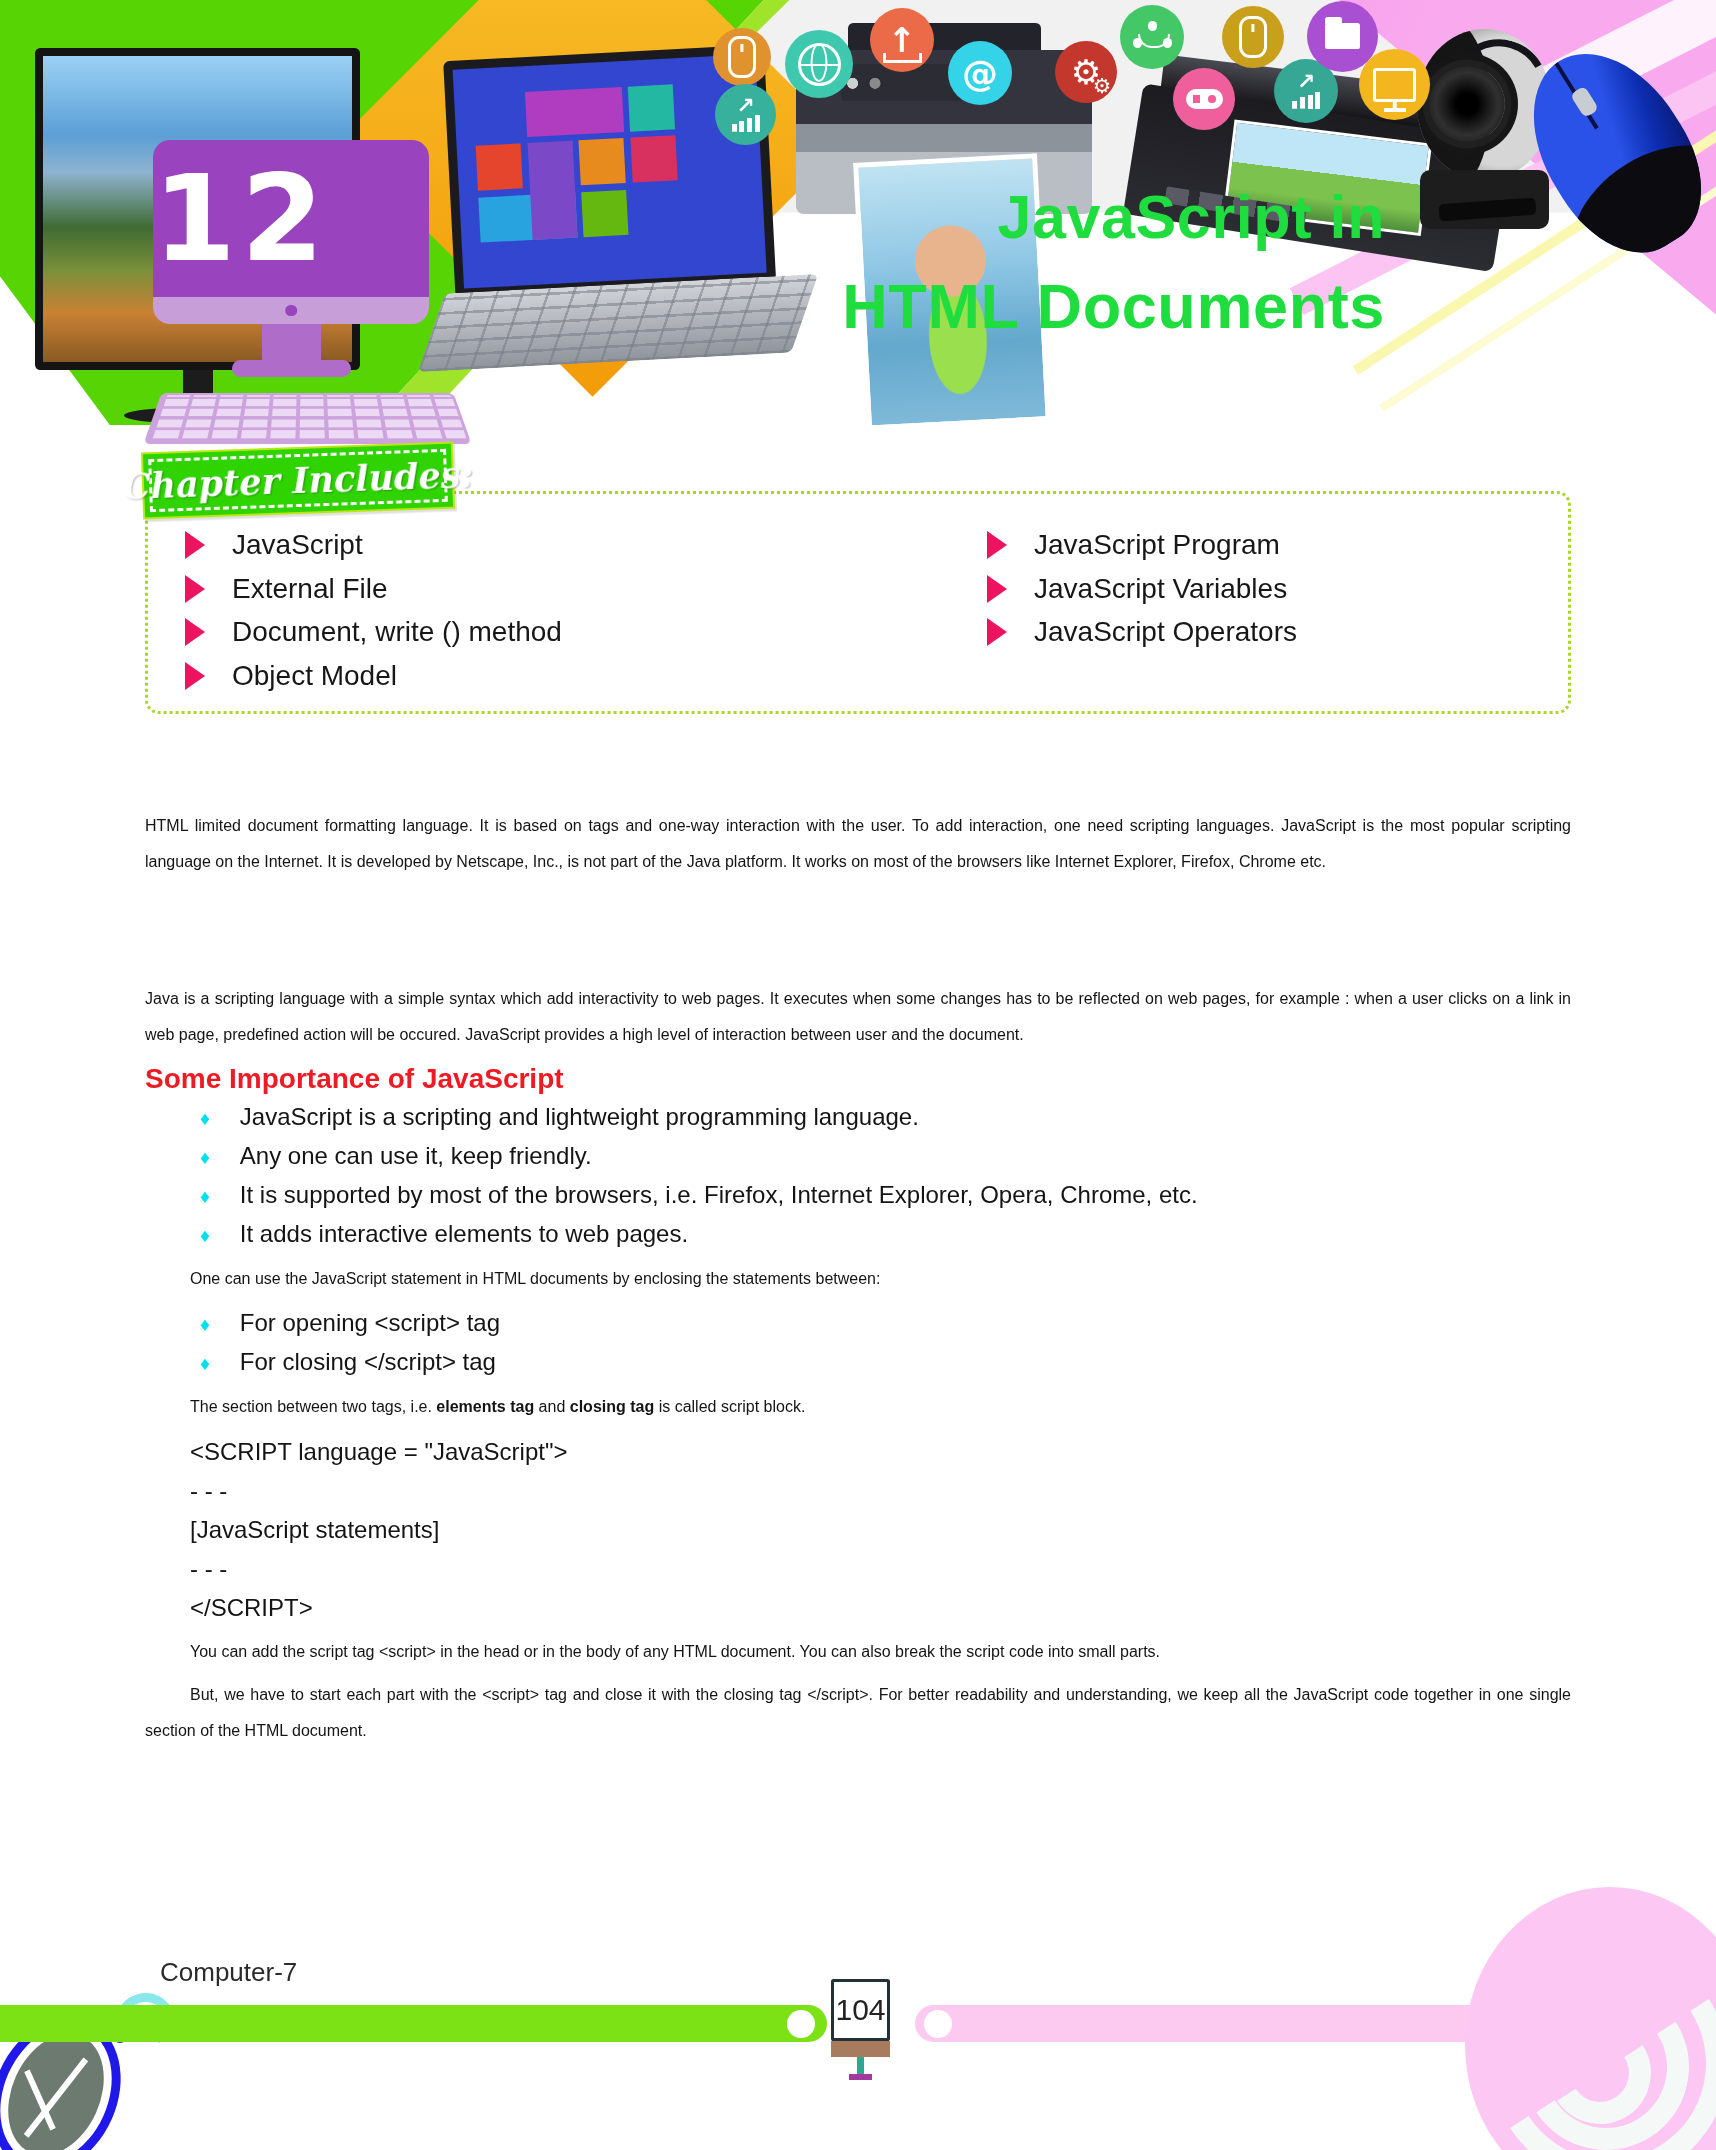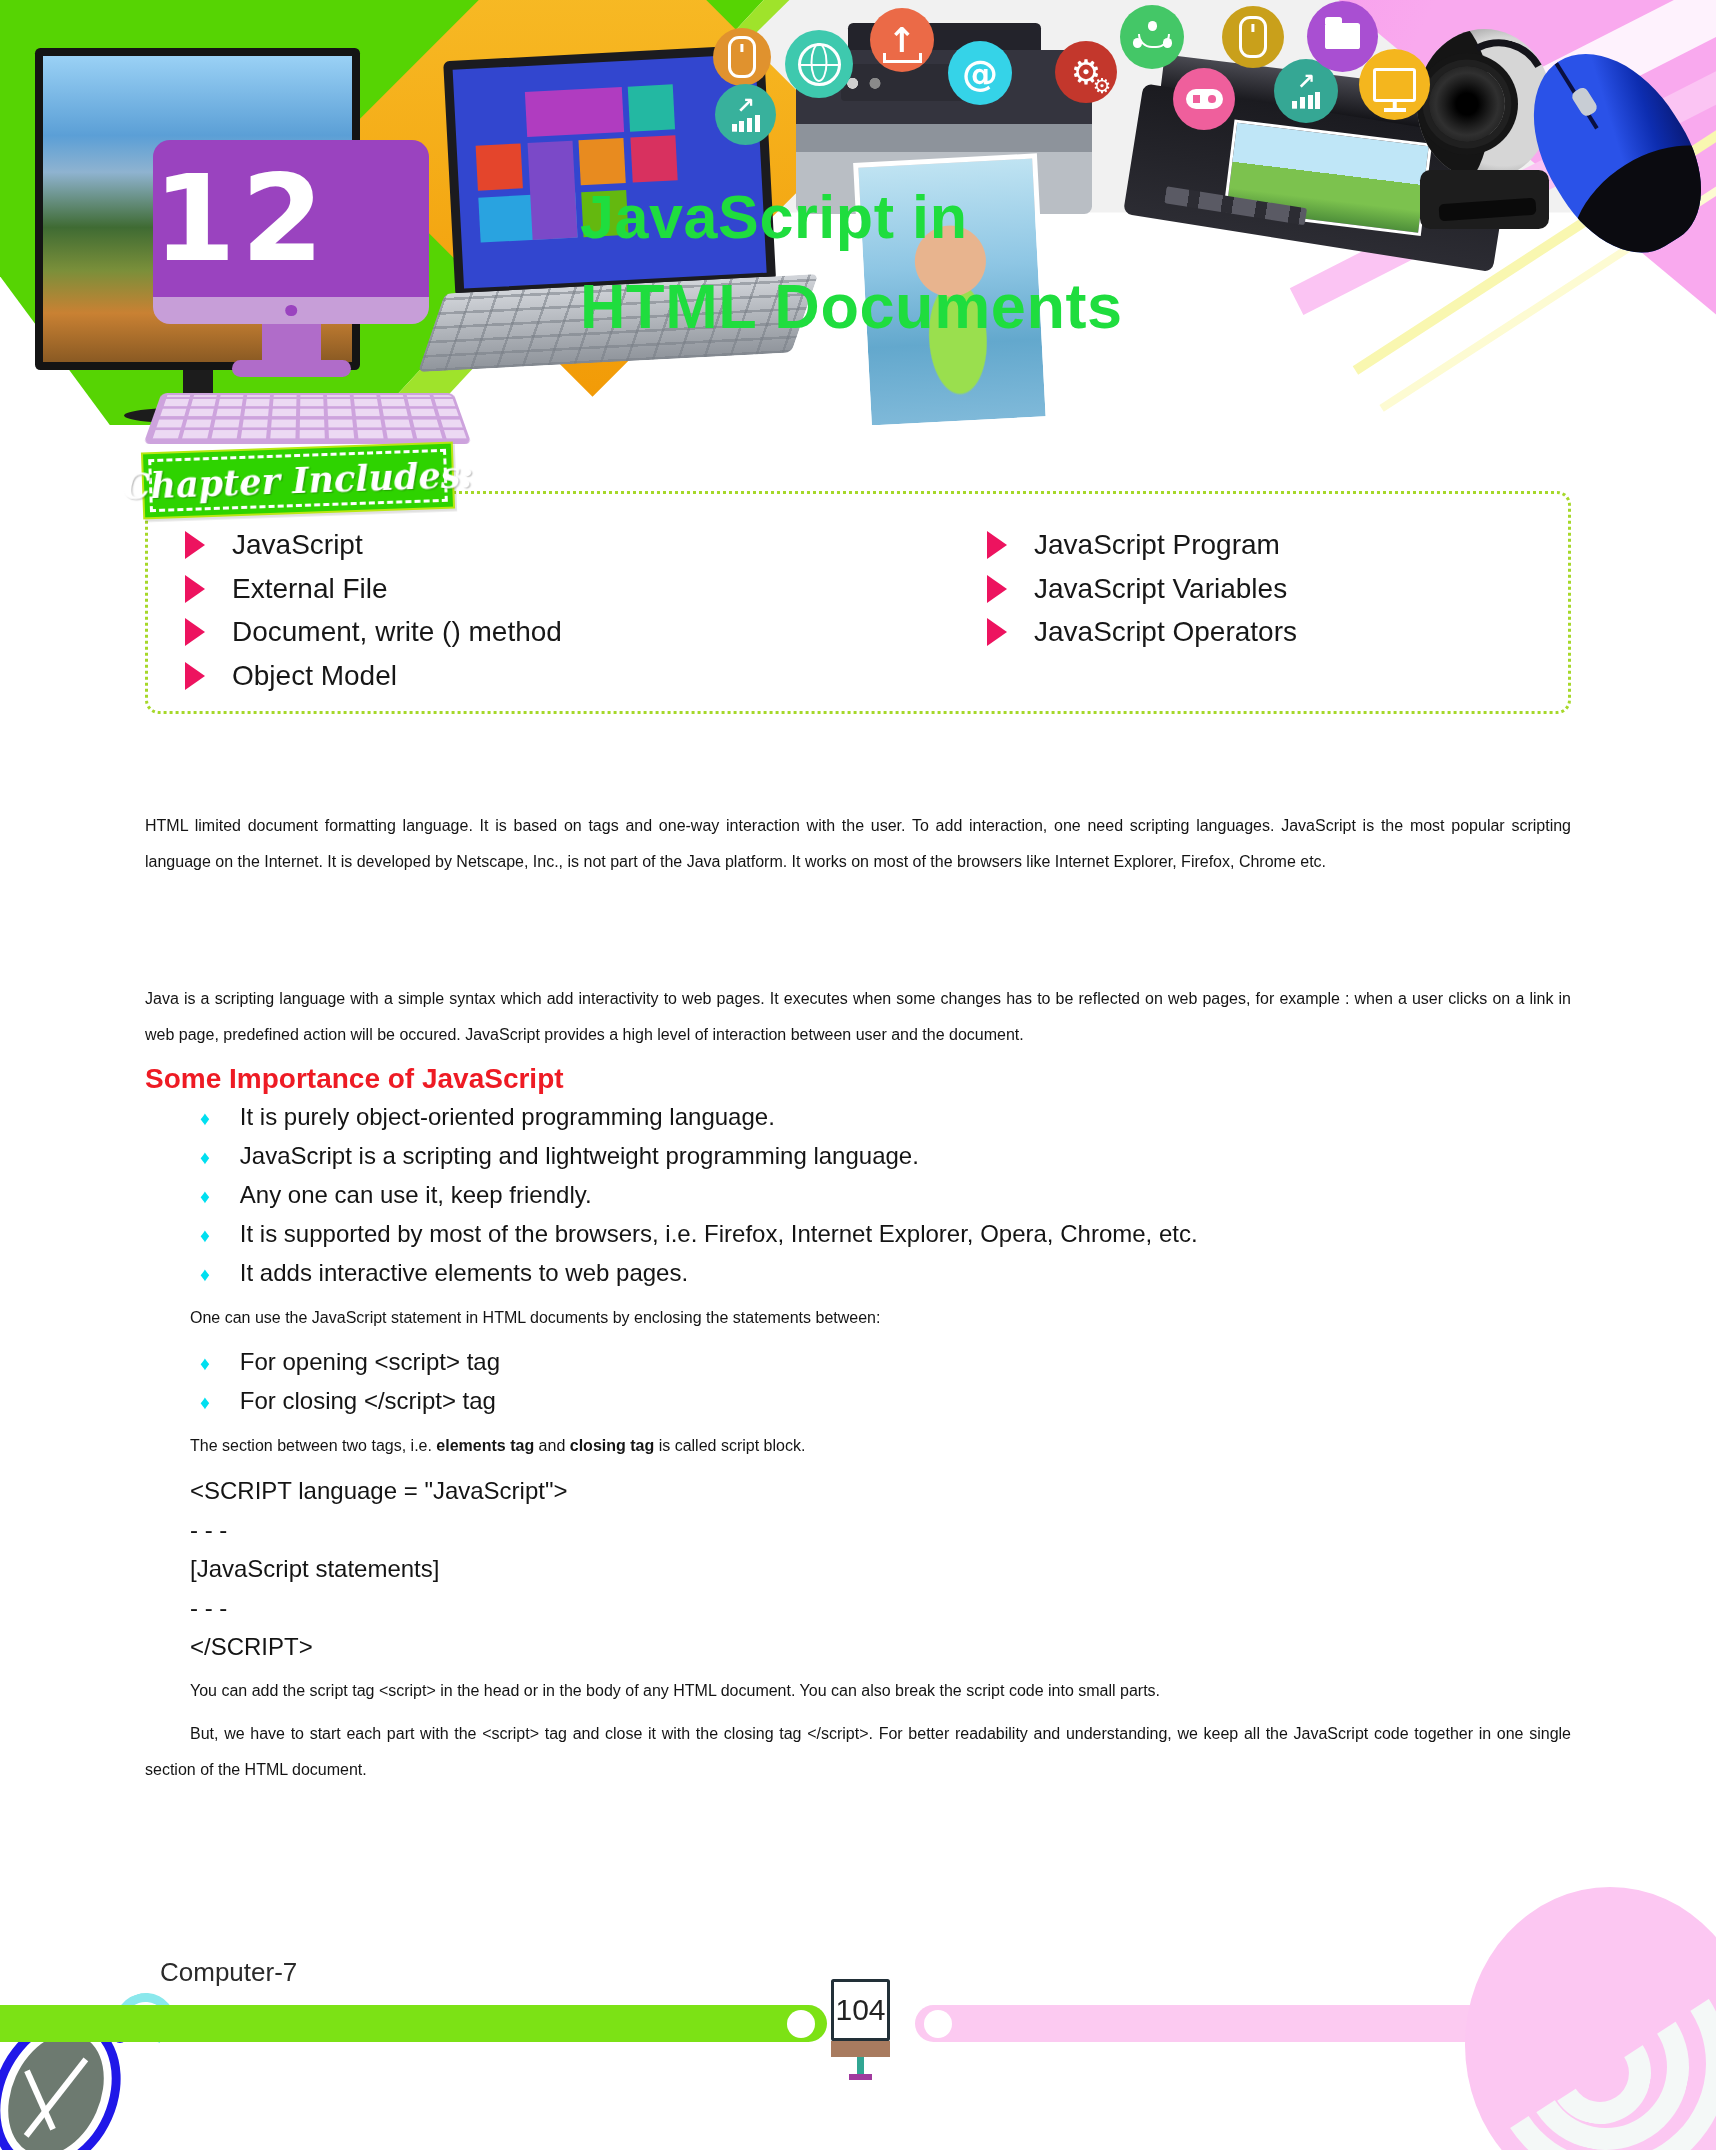--- a/index.html
+++ b/index.html
@@ -148,21 +148,21 @@
   .badge .bezel{width:276px;height:27px;background:#c79ed8;border-radius:0 0 17px 17px;position:relative;}
   .badge .bezel::after{content:"";position:absolute;left:50%;top:7.7px;transform:translateX(-50%);width:11.6px;height:11.6px;border-radius:50%;background:#9a43bf;}
   .badge .neck{width:59px;height:36px;background:#b06cc9;margin:0 auto;}
   .badge .foot{width:119px;height:17px;background:#b06cc9;border-radius:9px;margin:0 auto;}
   .badge .kb{width:303px;height:54px;margin:10.3px auto 0;border-radius:6.4px;
       background:repeating-linear-gradient(90deg,#cda3dd 0 3.9px,transparent 3.9px 28px),
                  repeating-linear-gradient(0deg,#cda3dd 0 3.2px,transparent 3.2px 12.2px),#ecd9f3;
       border:3.9px solid #cda3dd;transform:perspective(271px) rotateX(32deg);}
 
   
-  .title{position:absolute;left:580px;top:173px;width:805px;text-align:left;
+  .title{position:absolute;left:580px;top:173px;width:805px;text-align:right;
       color:#1fdd3e;font-weight:bold;line-height:89px;letter-spacing:0.6px;}
   .title .t1{font-size:61px;}
   .title .t2{font-size:63px;}
 
   
   .content{position:absolute;left:145px;top:451px;width:1426px;}
 
   .ci-wrap{position:relative;height:263px;}
   .ci-box{position:absolute;left:0;right:0;top:40px;bottom:0;border:3.2px dotted #a6d829;border-radius:14px;}
   .ci-cols{position:absolute;left:0;top:37px;right:0;}
@@ -377,23 +377,20 @@
 
     <div class="ribbon">INTRODUCTION</div>
     <p class="body">HTML limited document formatting language. It is based on tags and one-way interaction with the user. To add interaction, one need scripting languages. JavaScript is the most popular scripting language on the Internet. It is developed by Netscape, Inc., is not part of the Java platform. It works on most of the browsers like Internet Explorer, Firefox, Chrome etc.</p>
 
     <div class="ribbon">JAVASCRIPT</div>
     <p class="body">Java is a scripting language with a simple syntax which add interactivity to web pages. It executes when some changes has to be reflected on web pages, for example : when a user clicks on a link in web page, predefined action will be occured. JavaScript provides a high level of interaction between user and the document.</p>
 
     <div class="redhead">Some Importance of JavaScript</div>
     <ul class="diamonds">
       <li>
-          <span>It is purely object-oriented programming language.</span>
-        </li>
-      <li>
           <span>JavaScript is a scripting and lightweight programming language.</span>
         </li>
       <li>
           <span>Any one can use it, keep friendly.</span>
         </li>
       <li>
           <span>It is supported by most of the browsers, i.e. Firefox, Internet Explorer, Opera, Chrome, etc.</span>
         </li>
       <li>
           <span>It adds interactive elements to web pages.</span>

